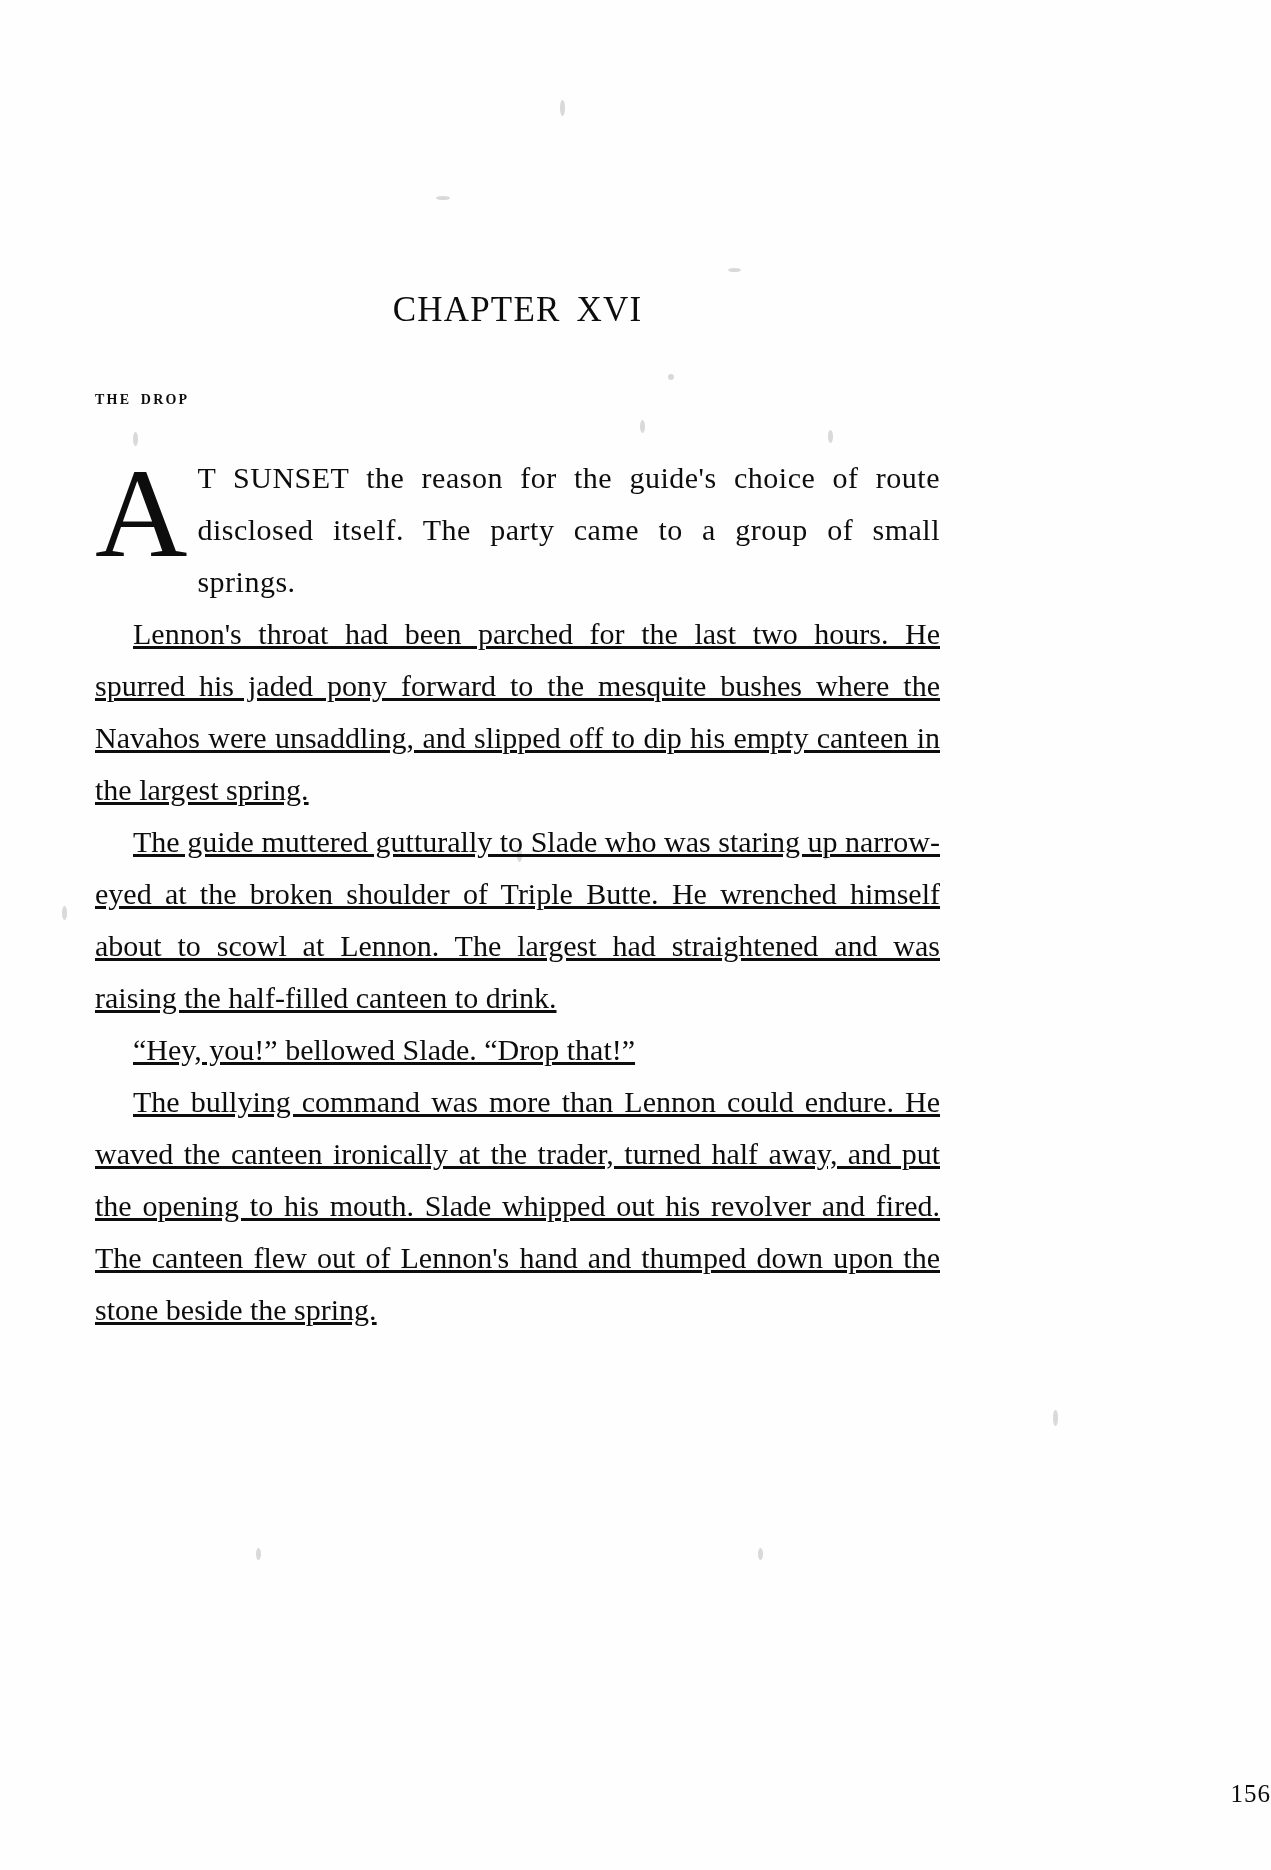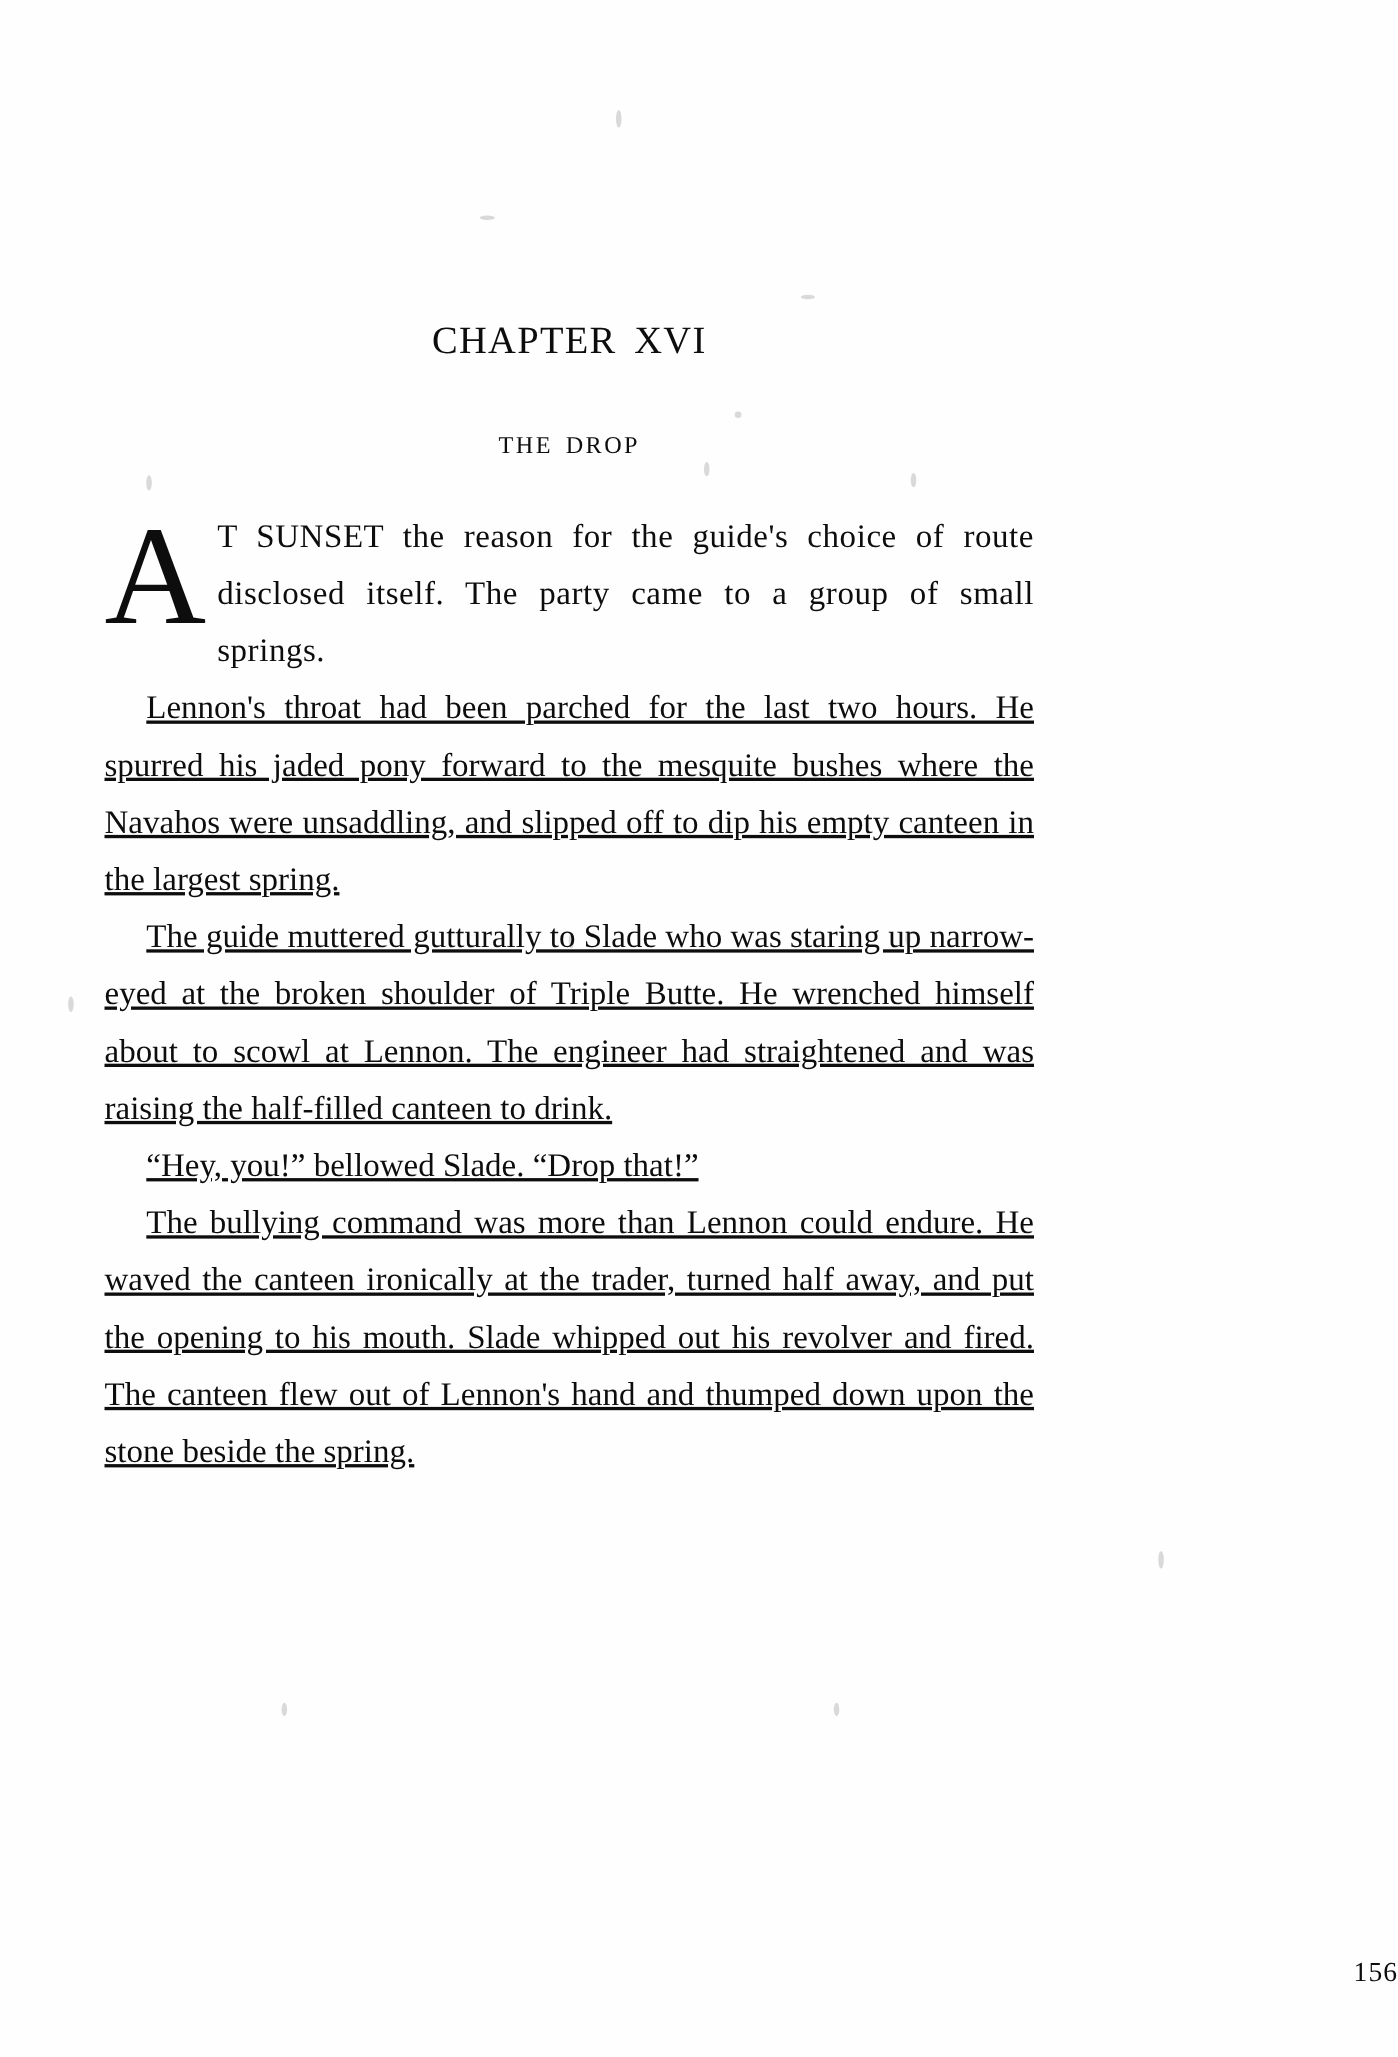--- a/index.html
+++ b/index.html
@@ -35,25 +35,24 @@
   .chapter-heading {
     text-align: center;
     font-size: 35px;
     letter-spacing: 1.2px;
     margin: 0 0 0 0;
     font-weight: normal;
     word-spacing: 6px;
   }
 
   .chapter-subtitle {
-    text-align: center;
-    font-size: 22px;
+    font-size: 14px;
     letter-spacing: 2.2px;
     margin: 62px 0 0 0;
-    font-weight: normal;
+    font-weight: bold;
     word-spacing: 4px;
   }
 
   .body-copy {
     margin-top: 44px;
     font-size: 30px;
     line-height: 52px;
     text-align: justify;
     text-justify: inter-word;
   }
@@ -130,21 +129,21 @@
     <h2 class="chapter-subtitle">THE DROP</h2>
 
     <div class="body-copy">
 
       <p class="first-para">
         <span class="dropcap">A</span><span class="smallcaps-lead">T SUNSET the reason for the guide's choice of route disclosed itself.   The party came to a group of small springs.</span>
       </p>
 
       <p class="para">Lennon's throat had been parched for the last two hours.   He spurred his jaded pony forward to the mesquite bushes where the Navahos were unsaddling, and slipped off to dip his empty canteen in the largest spring.</p>
 
-      <p class="para">The guide muttered gutturally to Slade who was staring up narrow-eyed at the broken shoulder of Triple Butte.   He wrenched himself about to scowl at Lennon.   The engineer had straightened and was raising the half-filled canteen to drink.</p>
+      <p class="para">The guide muttered gutturally to Slade who was staring up narrow-eyed at the broken shoulder of Triple Butte.   He wrenched himself about to scowl at Lennon.   The largest had straightened and was raising the half-filled canteen to drink.</p>
 
       <p class="para">“Hey, you!” bellowed Slade.   “Drop that!”</p>
 
       <p class="para">The bullying command was more than Lennon could endure.   He waved the canteen ironically at the trader, turned half away, and put the opening to his mouth.   Slade whipped out his revolver and fired. The canteen flew out of Lennon's hand and thumped down upon the stone beside the spring.</p>
 
     </div>
   </div>
 
   <div class="page-number">156</div>
 

